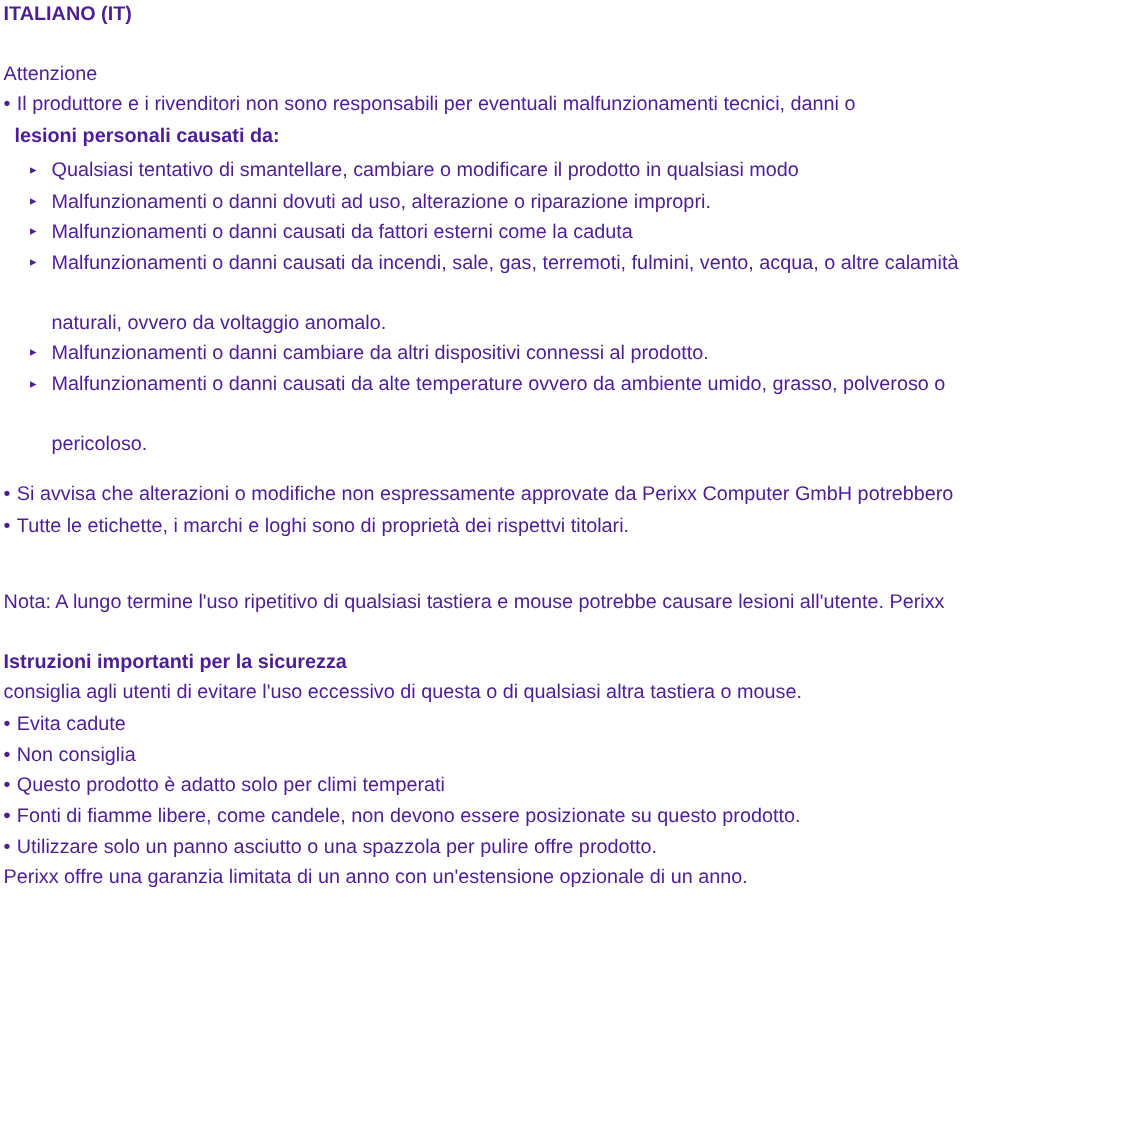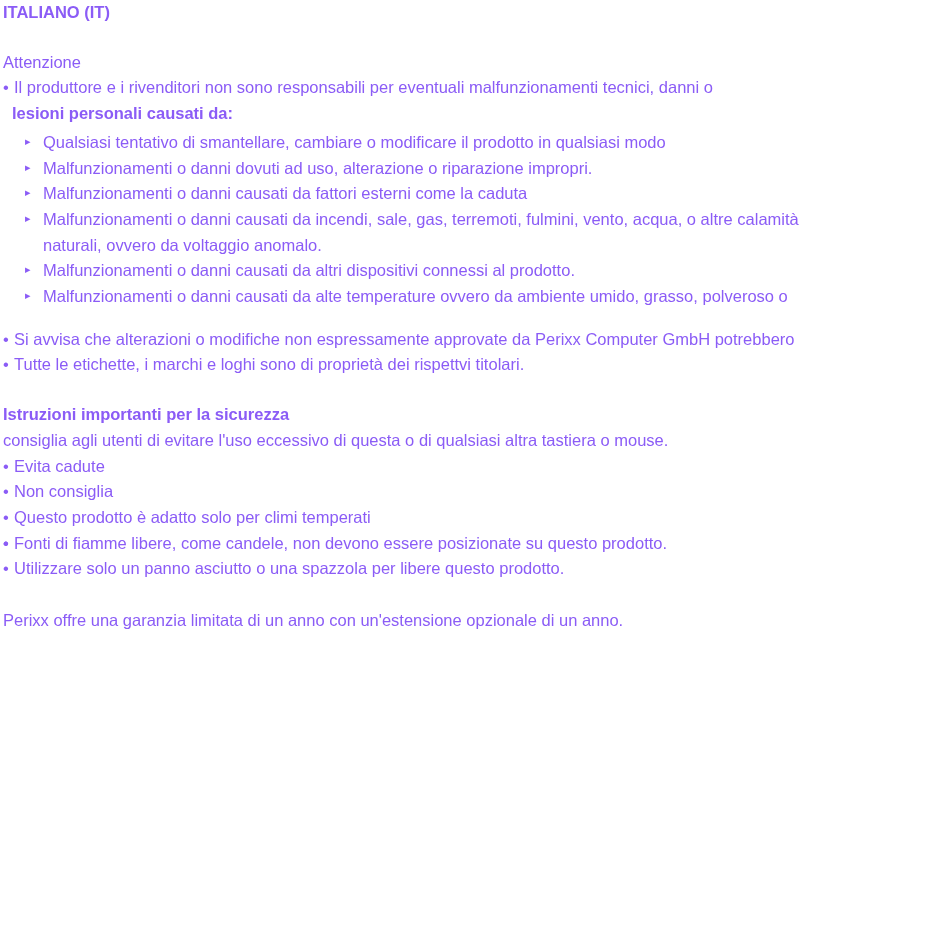--- a/index.html
+++ b/index.html
@@ -13,21 +13,21 @@
     overflow: hidden;
   }
   .page {
     box-sizing: border-box;
     width: 874px;
     height: 951px;
     padding: 0 4px 0 3px;
     font-family: "Liberation Sans", sans-serif;
     font-size: 16.5px;
     line-height: 25.7px;
-    color: #8b5cf6;
+    color: #4c1d95;
   }
   .line {
     position: relative;
     white-space: nowrap;
   }
   .bold { font-weight: bold; }
 
   
   .b1 { padding-left: 11px; }
   .b1 .marker {
@@ -41,27 +41,27 @@
   
   .b2 { padding-left: 40px; }
   .b2 .marker {
     position: absolute;
     left: 22px;
     top: -1px;
     font-size: 11px;
     font-family: "DejaVu Sans", sans-serif;
   }
   
-  .c2 { padding-left: 40px; }
+  .c2 { padding-left: 40px; margin-top: 24px; }
 
   .title { margin-bottom: 24px; }
   .sublist-start { margin-top: 3px; }
   .gap-small  { margin-top: 17px; }
   .gap-medium { margin-top: 24px; }
-  .gap-large  { margin-top: 26px; }
+  .gap-large  { }
   .gap-xlarge { margin-top: 38px; }
 </style>
 </head>
 <body>
 
 <div class="page">
 
   <div class="line bold title">ITALIANO (IT)</div>
 
   <div class="line">Attenzione</div>
@@ -84,36 +84,38 @@
     <span class="marker">▸</span>
     <span>Malfunzionamenti o danni causati da fattori esterni come la caduta</span>
   </div>
   <div class="line b2">
     <span class="marker">▸</span>
     <span>Malfunzionamenti o danni causati da incendi, sale, gas, terremoti, fulmini, vento, acqua, o altre calamità</span>
   </div>
   <div class="line c2">naturali, ovvero da voltaggio anomalo.</div>
   <div class="line b2">
     <span class="marker">▸</span>
-    <span>Malfunzionamenti o danni causati da altri dispositivi connessi al prodotto.</span>
+    <span>Malfunzionamenti o danni cambiare da altri dispositivi connessi al prodotto.</span>
   </div>
   <div class="line b2">
     <span class="marker">▸</span>
     <span>Malfunzionamenti o danni causati da alte temperature ovvero da ambiente umido, grasso, polveroso o</span>
   </div>
+  <div class="line c2">pericoloso.</div>
 
   <div class="line b1 gap-small">
     <span class="marker">•</span>
     <span>Si avvisa che alterazioni o modifiche non espressamente approvate da Perixx Computer GmbH potrebbero</span>
   </div>
   <div class="line b1">
     <span class="marker">•</span>
     <span>Tutte le etichette, i marchi e loghi sono di proprietà dei rispettvi titolari.</span>
   </div>
 
+  <div class="line gap-xlarge">Nota: A lungo termine l'uso ripetitivo di qualsiasi tastiera e mouse potrebbe causare lesioni all'utente. Perixx</div>
   <div class="line bold gap-medium">Istruzioni importanti per la sicurezza</div>
 
   <div class="line">consiglia agli utenti di evitare l'uso eccessivo di questa o di qualsiasi altra tastiera o mouse.</div>
 
   <div class="line b1">
     <span class="marker">•</span>
     <span>Evita cadute</span>
   </div>
   <div class="line b1">
     <span class="marker">•</span>
@@ -125,18 +127,18 @@
   </div>
   <div class="line b1">
     <span class="marker">•</span>
   </div>
   <div class="line b1">
     <span class="marker">•</span>
     <span>Fonti di fiamme libere, come candele, non devono essere posizionate su questo prodotto.</span>
   </div>
   <div class="line b1">
     <span class="marker">•</span>
-    <span>Utilizzare solo un panno asciutto o una spazzola per libere questo prodotto.</span>
+    <span>Utilizzare solo un panno asciutto o una spazzola per pulire offre prodotto.</span>
   </div>
 
   <div class="line gap-large">Perixx offre una garanzia limitata di un anno con un'estensione opzionale di un anno.</div>
 
 </div>
 
 </body></html>

